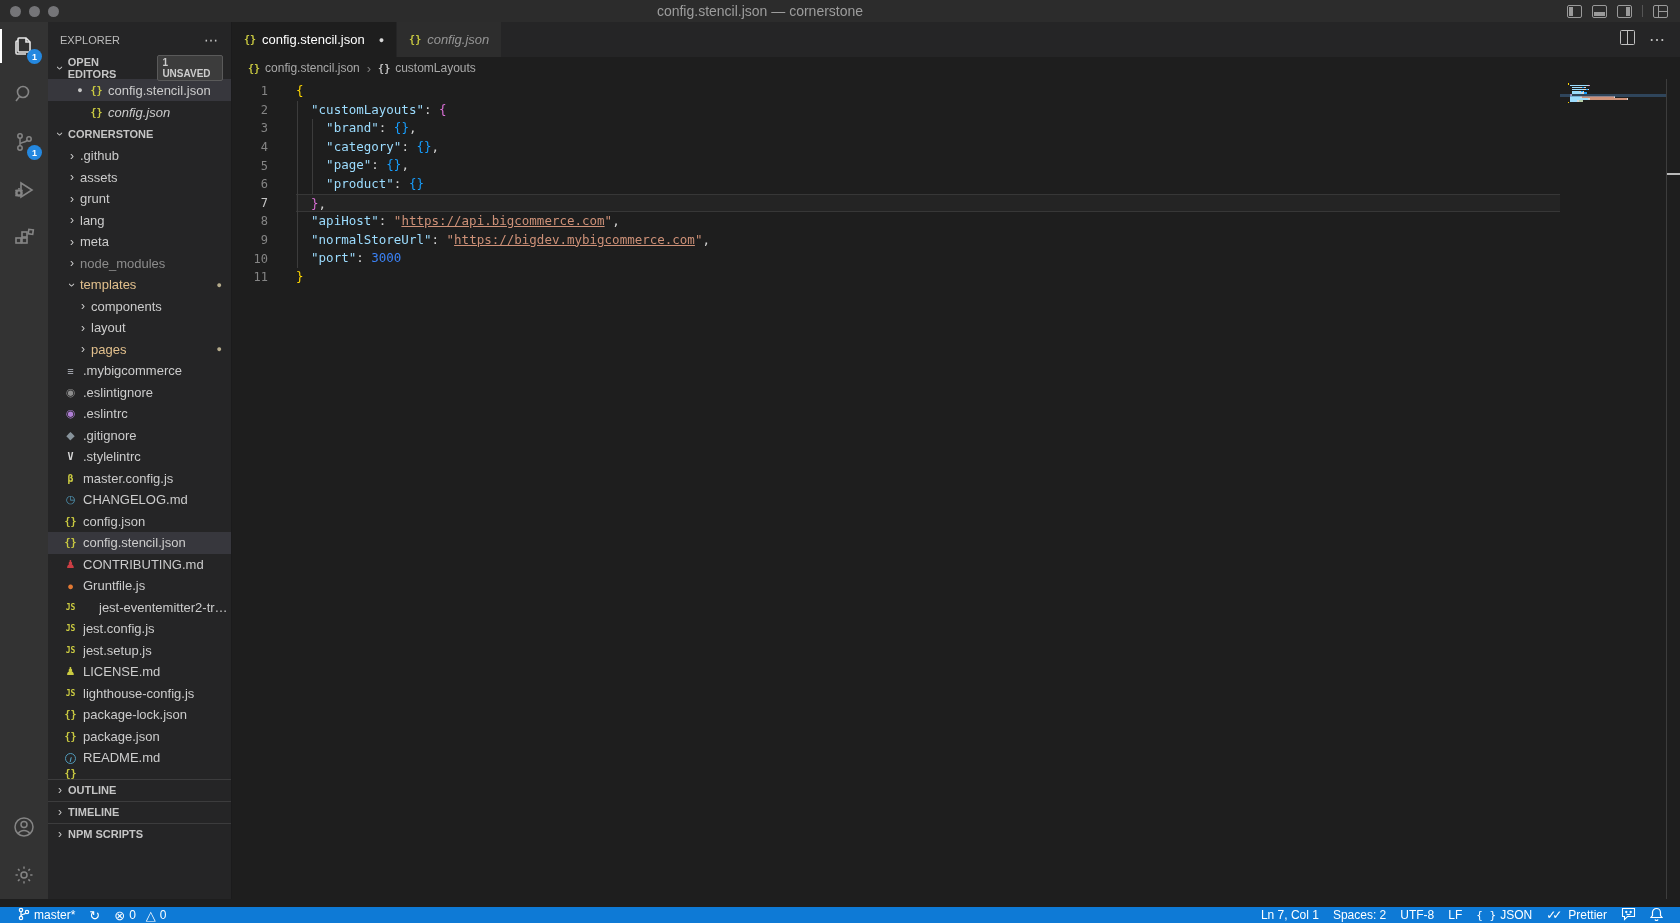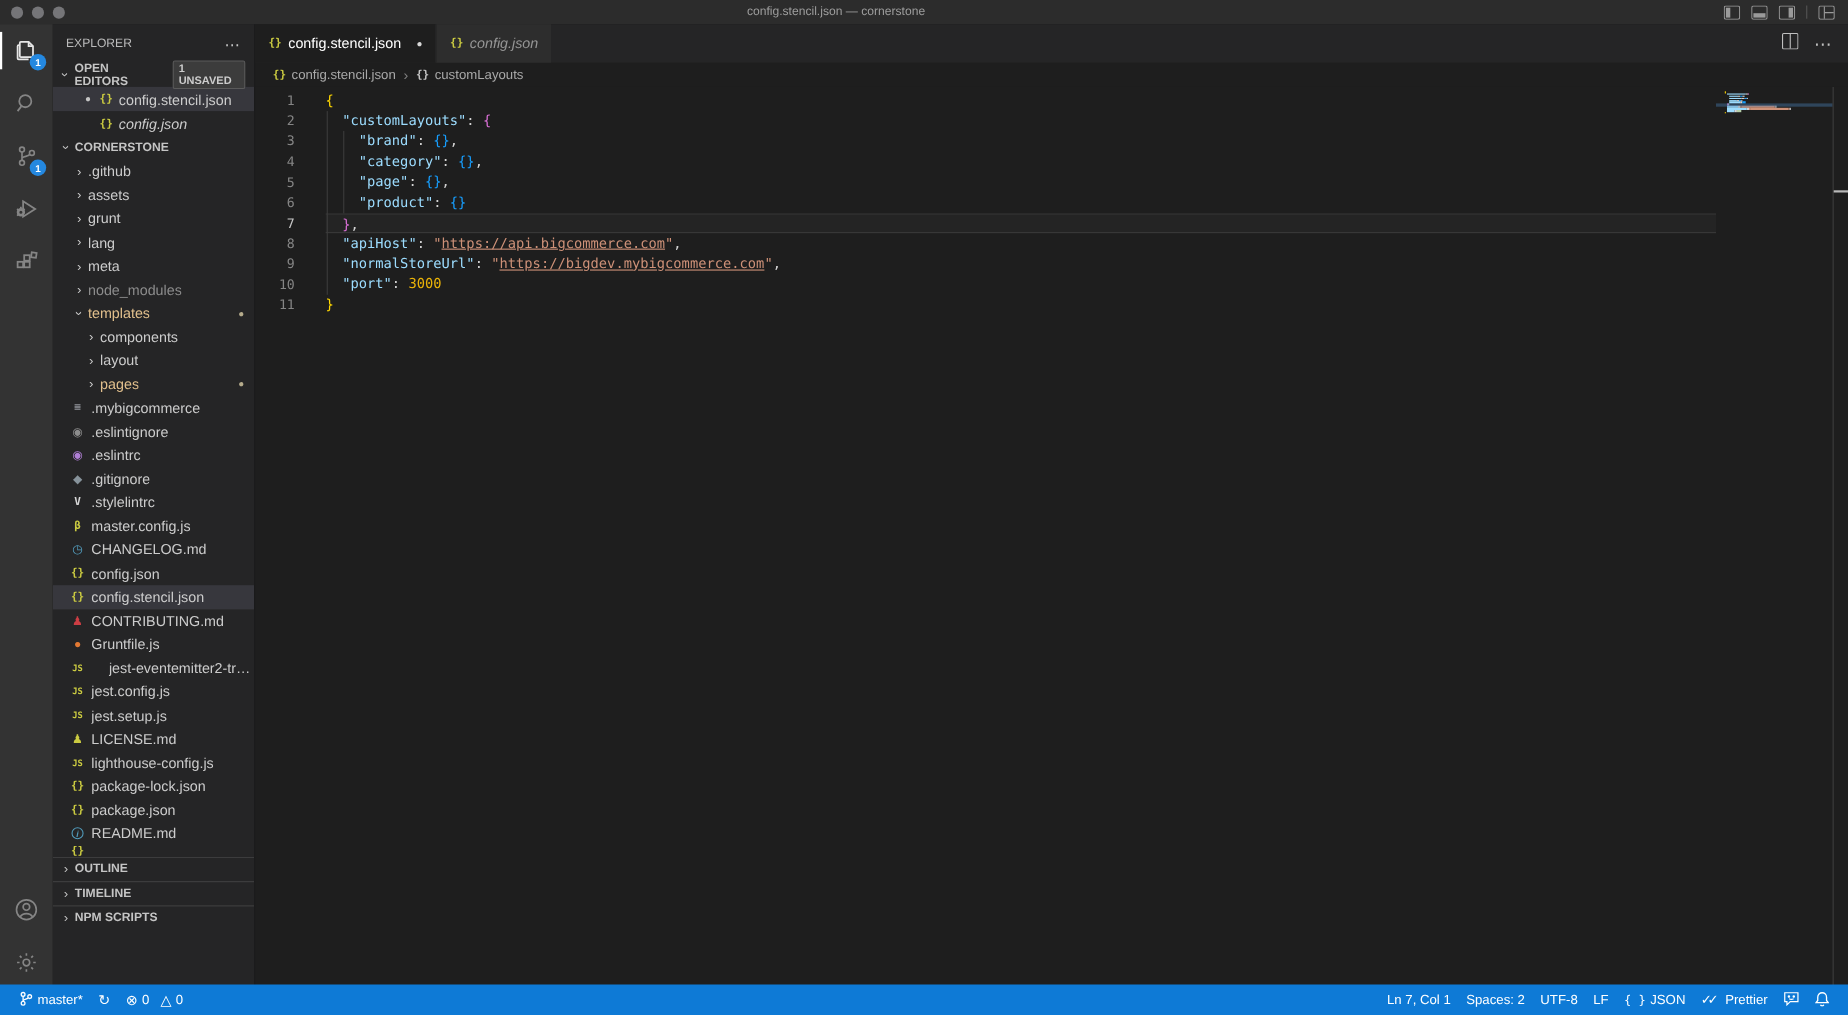--- a/index.html
+++ b/index.html
@@ -4,21 +4,21 @@
 <style>
   * { margin:0; padding:0; box-sizing:border-box; }
   html,body { width:1680px; height:923px; overflow:hidden; background:#1e1e1e;
               font-family:"Liberation Sans", sans-serif; -webkit-font-smoothing:antialiased; }
 
   
   .titlebar { position:absolute; top:0; left:0; width:1680px; height:22px; background:#2c2c2c;
               display:flex; align-items:center; }
   .tl-group { display:flex; gap:8px; margin-left:10px; }
   .tl { width:11px; height:11px; border-radius:50%; background:#757578; }
-  .win-title { position:absolute; left:0; right:160px; text-align:center; font-size:11px; color:#9d9d9d; }
+  .win-title { position:absolute; left:0; right:160px; text-align:center; font-size:14px; color:#9d9d9d; }
   .tb-icons { position:absolute; right:12px; top:0; height:22px; display:flex; align-items:center; gap:10px; color:#9a9a9a; }
   .tb-icons svg { display:block; }
   .tb-sep { width:1px; height:12px; background:#555; }
 
   
   .main { position:absolute; top:22px; bottom:24px; left:0; width:1680px; display:flex; }
 
   
   .activitybar { width:48px; background:#333333; display:flex; flex-direction:column; position:relative; }
   .act-item { position:relative; height:48px; display:flex; align-items:center; justify-content:center; color:#858585; }
@@ -74,35 +74,35 @@
   .code { position:absolute; top:57px; left:0; right:0; bottom:0; background:#1e1e1e; overflow:hidden; }
   .lines { position:absolute; top:0; left:0; right:120px; padding-top:3px;
            font-family:"DejaVu Sans Mono", monospace; font-size:12.5px; }
   .cline { height:18.6px; display:flex; align-items:center; }
   .lnum { width:56px; padding-right:20px; text-align:right; color:#858585; font-size:12px; flex:none; }
   .cline.cur .lnum { color:#c6c6c6; }
   .ltxt { flex:1; white-space:pre; height:18.6px; line-height:18.6px; margin-left:8px; }
   .cline.cur .ltxt { background:rgba(255,255,255,.027); border-top:1px solid rgba(255,255,255,.09);
                      border-bottom:1px solid rgba(255,255,255,.09); }
   .tk-key { color:#9cdcfe; } .tk-pu { color:#d4d4d4; } .tk-str { color:#ce9178; }
-  .tk-lnk { color:#ce9178; text-decoration:underline; } .tk-num { color:#eab308; }
+  .tk-lnk { color:#ce9178; text-decoration:underline; } .tk-num { color:#3b82f6; }
   .tk-b1 { color:#ffd700; } .tk-b2 { color:#da70d6; } .tk-b3 { color:#179fff; }
   .iguide { position:absolute; width:1px; background:#3c3c3c; }
 
   
   .minimap { position:absolute; top:0; right:0; bottom:0; width:120px; background:#1e1e1e; }
   .mm-lines { position:absolute; top:4px; left:8px; right:16px; }
   .mm-line { height:1.9px; display:flex; }
   .mm-line span { height:1.5px; display:block; }
   .mm-cur { position:absolute; left:0; width:106px; height:2.3px; background:rgba(68,118,166,.45); }
   .ruler-border { position:absolute; top:0; bottom:0; left:106px; width:1px; background:#3d3d3d; }
   .cursor-tick { position:absolute; left:107px; right:0; top:94px; height:2px; background:#b9b9b9; }
 
   
-  .statusbar { position:absolute; bottom:0; left:0; width:1680px; height:28px; background:#0e7ad6; color:#ffffff;
+  .statusbar { position:absolute; bottom:0; left:0; width:1680px; height:16px; background:#0e7ad6; color:#ffffff;
                display:flex; align-items:center; font-size:12px; padding:0 10px; }
   .sb-item { display:flex; align-items:center; gap:4px; padding:0 7px; height:24px; }
   .sb-right { margin-left:auto; display:flex; align-items:center; }
   .glyph { font-size:13px; }
   .checks { letter-spacing:-4px; margin-right:6px; font-size:12px; }
 </style>
 </head>
 <body>
 
 <div class="titlebar">

